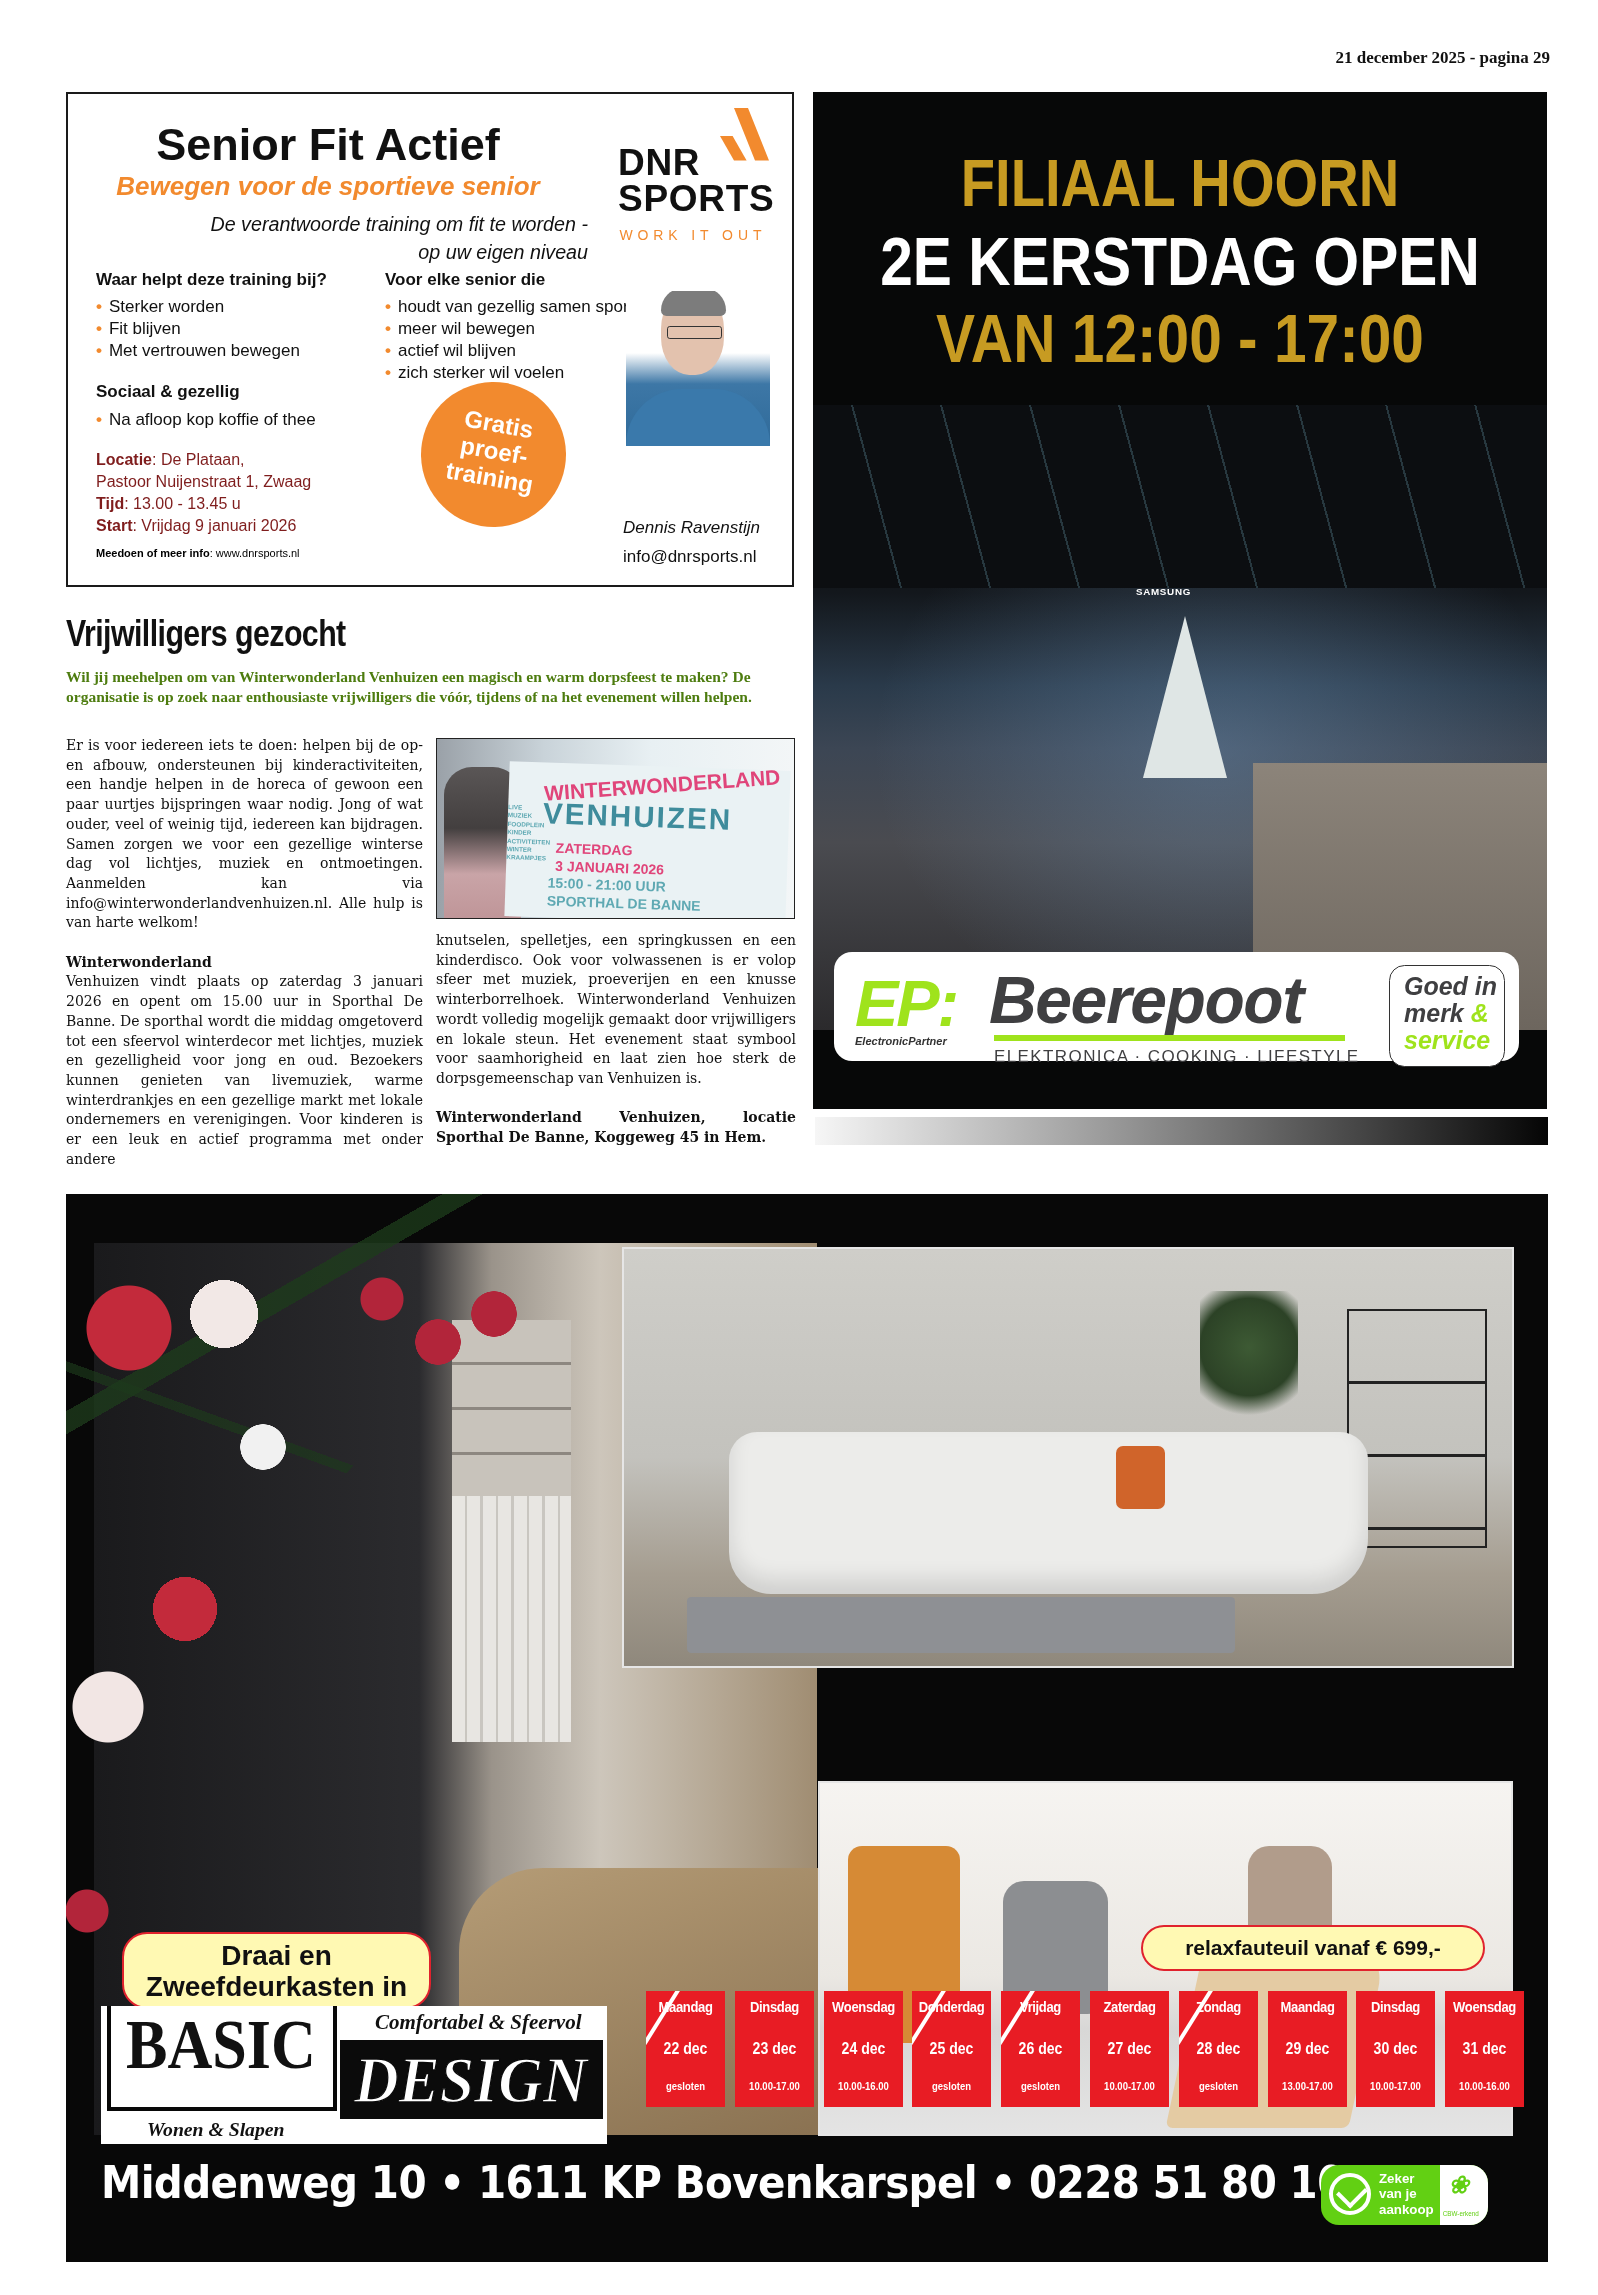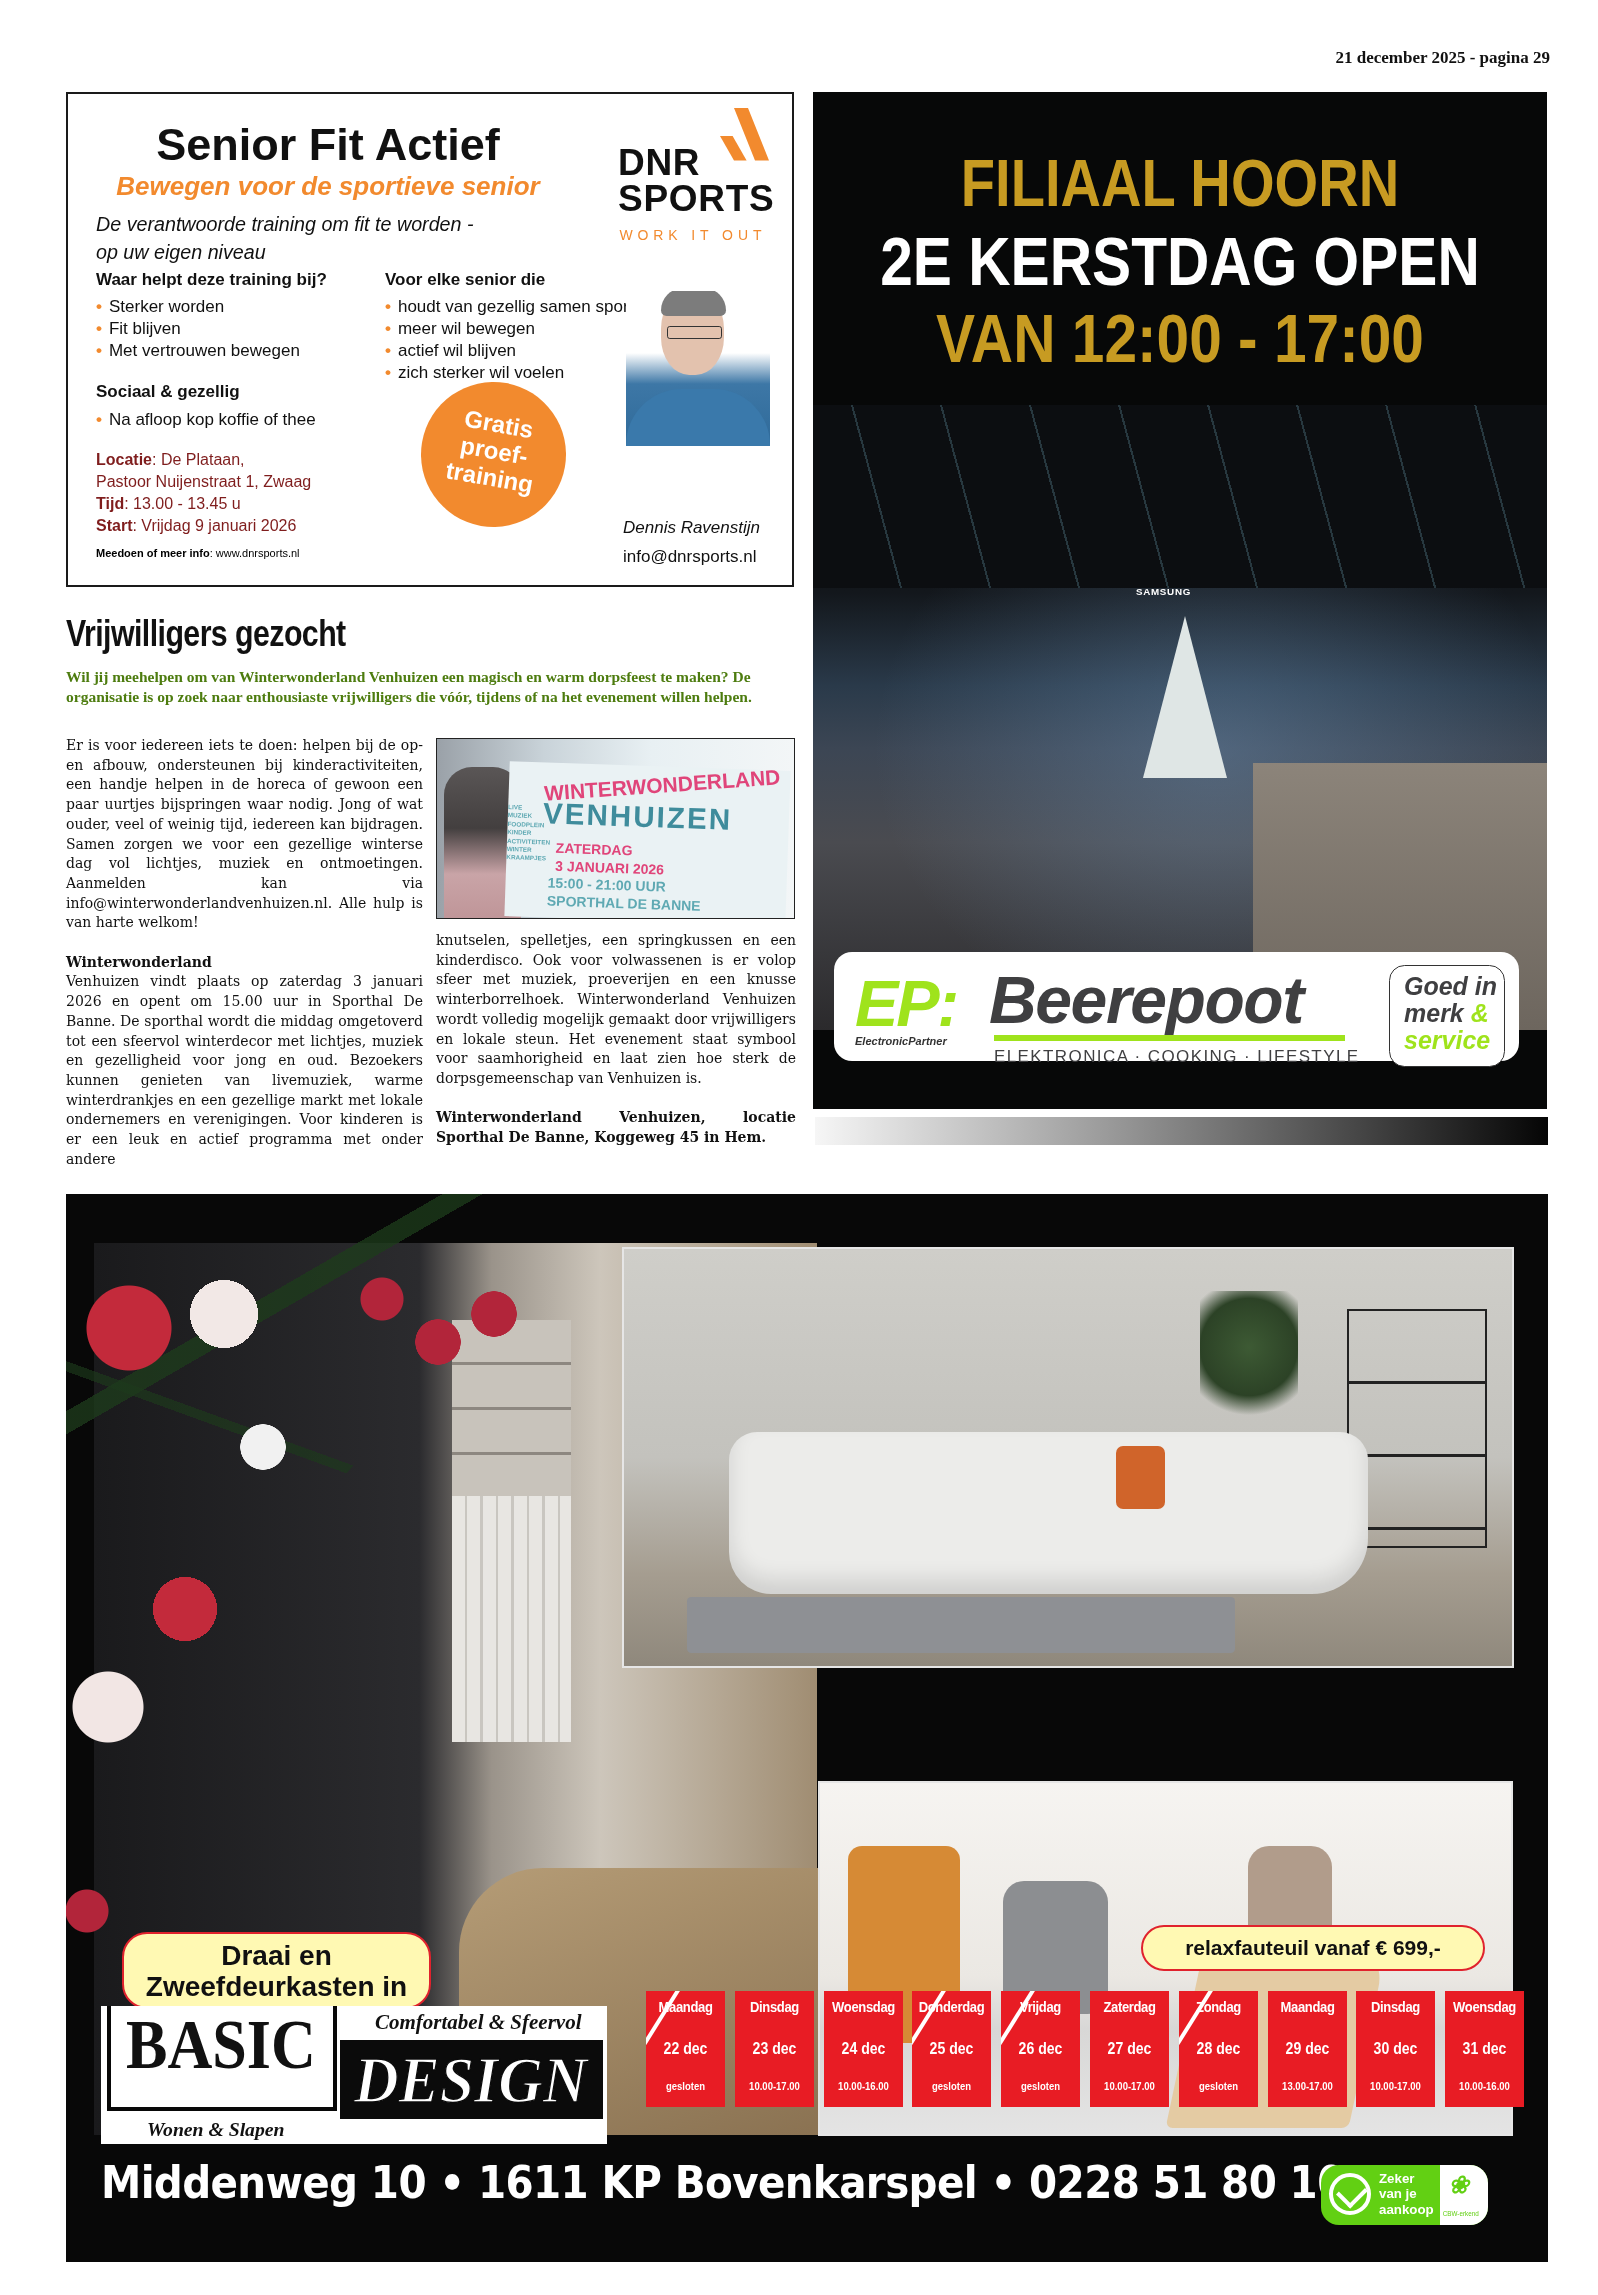--- a/index.html
+++ b/index.html
@@ -5,21 +5,21 @@
   * { box-sizing: border-box; margin: 0; padding: 0; }
   html, body { width: 1599px; height: 2295px; background: #ffffff; overflow: hidden; }
   body { position: relative; font-family: "Liberation Serif", serif; color: #111; }
 
   .page-header { position: absolute; right: 49px; top: 48px; font-family: "Liberation Serif", serif; font-weight: bold; font-size: 17px; color: #111; }
 
   
   .dnr-ad { position: absolute; left: 66px; top: 92px; width: 728px; height: 495px; border: 2.1px solid #1a1a1a; background: #fff; font-family: "Liberation Sans", sans-serif; }
   .dnr-title { position: absolute; left: 0; width: 520px; top: 24.6px; text-align: center; font-size: 45px; font-weight: bold; color: #111; }
   .dnr-subtitle { position: absolute; left: 0; width: 520px; top: 77px; text-align: center; font-size: 26px; font-weight: bold; font-style: italic; color: #f28a2e; }
-  .dnr-tagline { position: absolute; left: 28px; width: 492px; top: 116px; text-align: left; font-size: 19.7px; font-style: italic; line-height: 28px; color: #111; }
+  .dnr-tagline { position: absolute; left: 28px; width: 492px; top: 116px; text-align: right; font-size: 19.7px; font-style: italic; line-height: 28px; color: #111; }
   .dnr-logo { position: absolute; left: 550px; top: 14px; width: 158px; height: 126px; }
   .dnr-logo .l1, .dnr-logo .l2 { position: absolute; left: 0; font-size: 37px; font-weight: bold; color: #111; letter-spacing: 0.7px; }
   .dnr-logo .l1 { top: 34px; }
   .dnr-logo .l2 { top: 70px; }
   .dnr-logo .l3 { position: absolute; left: 1.4px; top: 119px; font-size: 14px; letter-spacing: 4.9px; color: #f28a2e; }
   .dnr-logo svg { position: absolute; left: 88px; top: 0; }
   .dnr-h { position: absolute; font-size: 17px; font-weight: bold; color: #111; }
   .dnr-list { position: absolute; list-style: none; font-size: 17px; line-height: 22px; color: #111; }
   .dnr-list li::before { content: "•"; color: #f28a2e; margin-right: 7px; font-weight: bold; }
   .dnr-info { position: absolute; left: 28px; top: 355px; font-size: 16px; line-height: 22px; color: #7f1d1d; }

